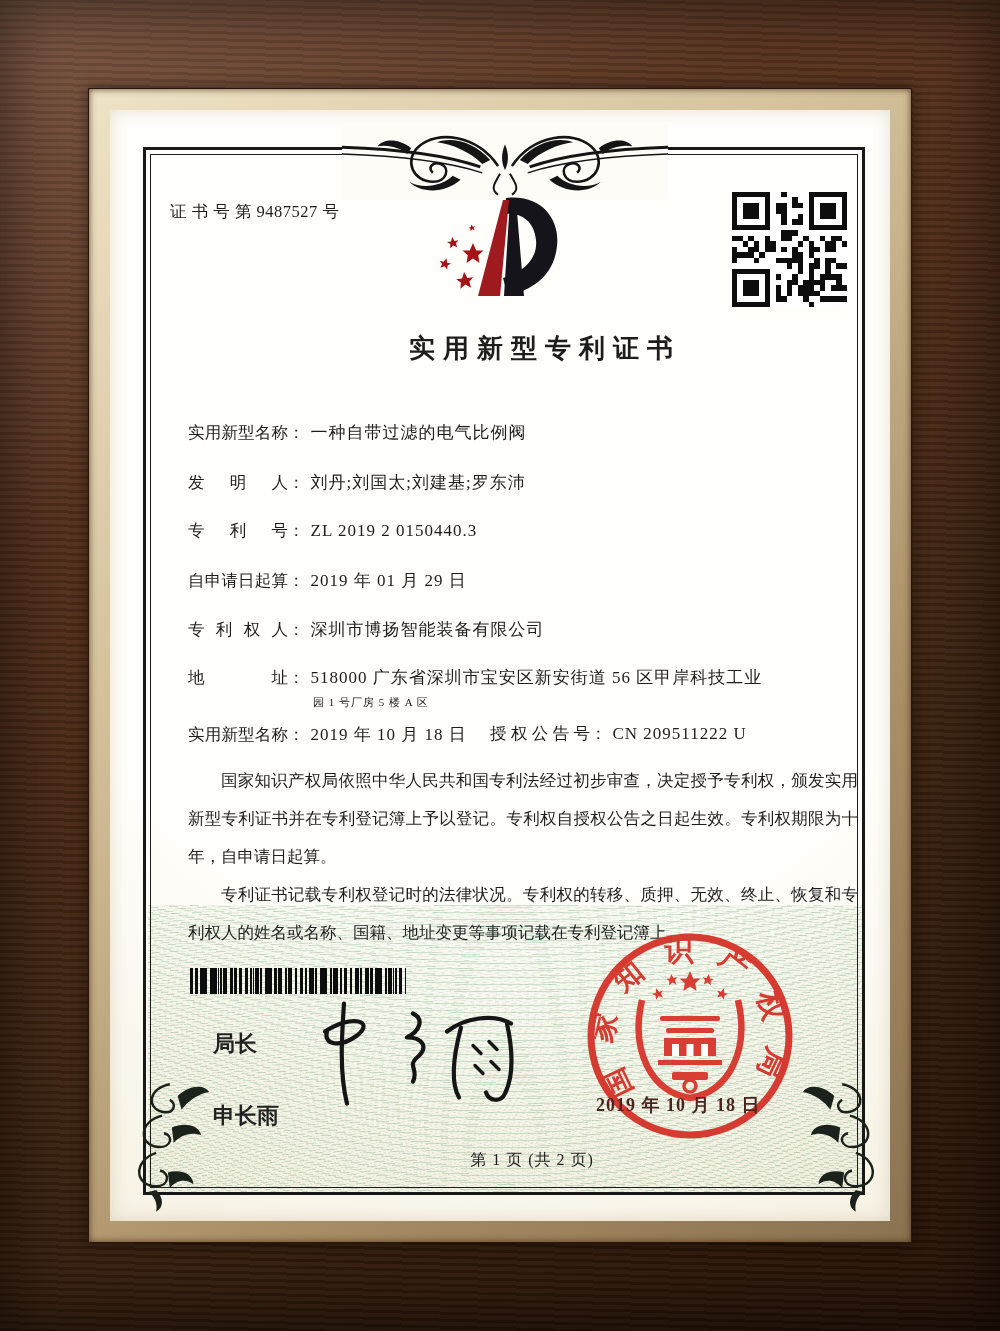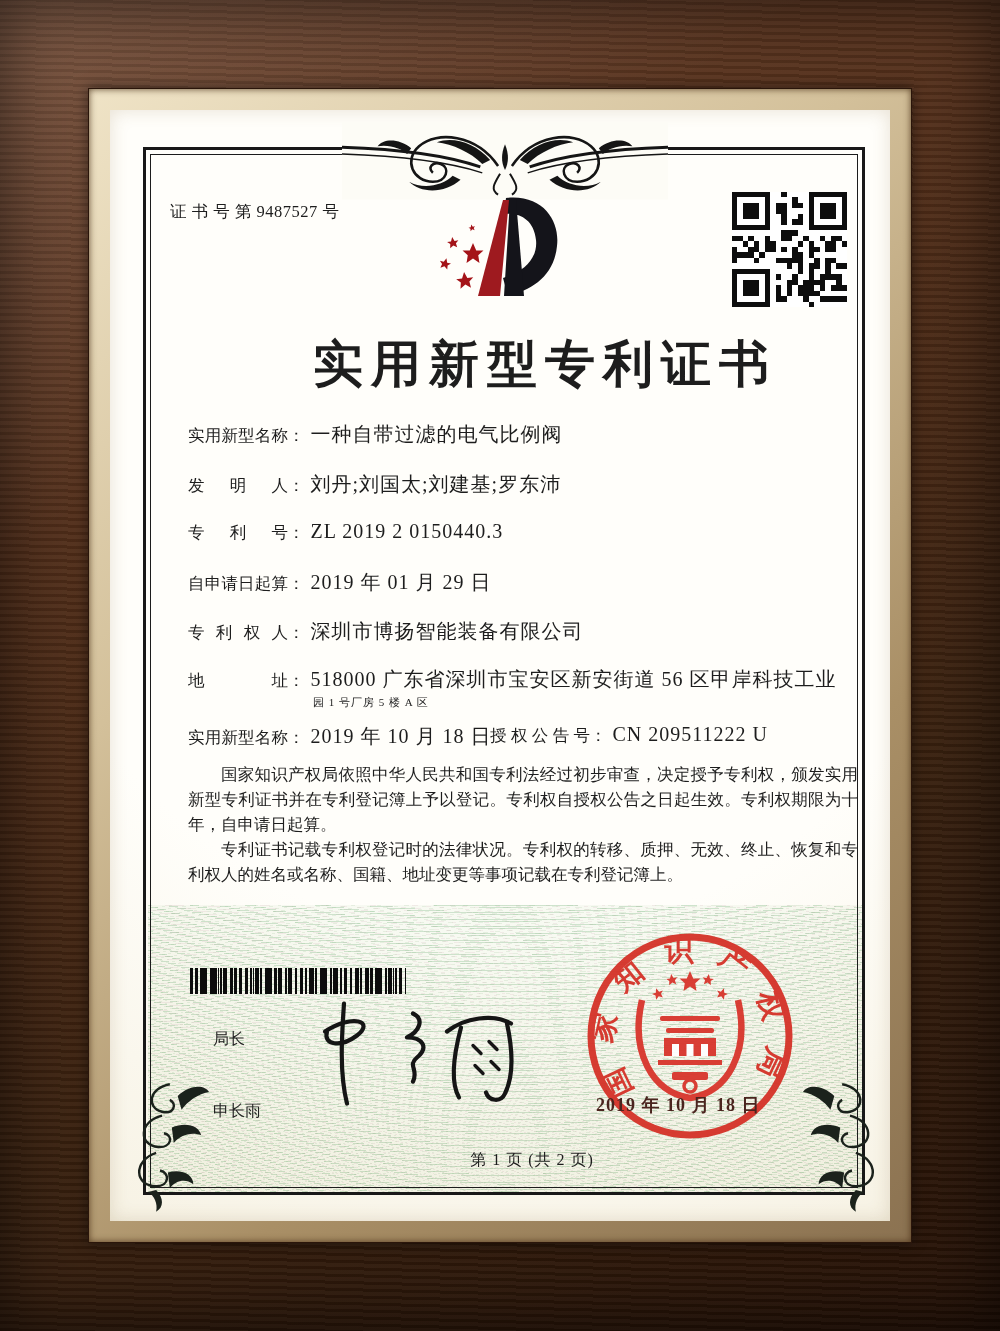--- a/index.html
+++ b/index.html
@@ -26,34 +26,34 @@
     background:
       repeating-radial-gradient(140% 95% at 50% 175%, rgba(110,175,120,.30) 0 1.6px, rgba(255,255,255,0) 1.6px 8.5px),
       repeating-radial-gradient(150% 100% at -10% 120%, rgba(205,160,180,.16) 0 1.4px, rgba(255,255,255,0) 1.4px 10px),
       repeating-radial-gradient(160% 110% at 110% 150%, rgba(150,190,150,.18) 0 1.4px, rgba(255,255,255,0) 1.4px 9px),
       linear-gradient(rgba(236,244,234,.40), rgba(236,244,234,.40));}
   
   .border-outer{left:33px;top:37px;width:722px;height:1048px;border:3px solid #181818;box-sizing:border-box;}
   .border-inner{position:absolute;inset:4px;border:1.5px solid #1c1c1c;}
   
   .certno{left:60px;top:91px;font-size:16.5px;letter-spacing:.5px;}
-  .title{left:33px;top:221px;width:804px;text-align:center;font-size:50px;font-weight:700;letter-spacing:8px;}
+  .title{left:33px;top:221px;width:804px;text-align:center;font-size:26px;font-weight:700;letter-spacing:8px;}
   .row{left:78px;width:676px;height:30px;font-size:16.5px;white-space:nowrap;}
   .lbl{display:inline-block;width:100px;text-align:justify;text-align-last:justify;}
   .colon{display:inline-block;}
-  .val{font-size:20px;letter-spacing:1px;margin-left:6px;}
+  .val{font-size:17px;letter-spacing:1px;margin-left:6px;}
   .addr2{left:203px;top:585px;font-size:11px;letter-spacing:1px;}
   .pair2{position:absolute;left:302px;top:0;}
-  .bodytext{left:78px;top:652px;width:670px;font-size:16.5px;line-height:25px;text-align:justify;}
+  .bodytext{left:78px;top:652px;width:670px;font-size:16.5px;line-height:38px;text-align:justify;}
   .bodytext p{margin:0;text-indent:2em;}
   .barcode{left:80px;top:858px;width:216px;height:26px;background:
       repeating-linear-gradient(90deg,#0c0c0c 0 2px,rgba(0,0,0,0) 2px 5px),
       repeating-linear-gradient(90deg,#0c0c0c 0 3px,rgba(0,0,0,0) 3px 11px),
       repeating-linear-gradient(90deg,#0c0c0c 0 1px,rgba(0,0,0,0) 1px 7px);}
-  .officer{font-family:"Liberation Sans","DejaVu Sans",sans-serif;font-weight:400;font-size:16px;color:#222;}
+  .officer{font-family:"Liberation Sans","DejaVu Sans",sans-serif;font-weight:700;font-size:22px;color:#222;}
   .officer-title{left:103px;top:919px;}
   .officer-name{left:103px;top:957px;margin-top:34px;}
   .sigbox{left:185px;top:886px;width:240px;height:118px;}
   .sealbox{left:472px;top:818px;width:216px;height:216px;opacity:.95;}
   .sealdate{left:486px;top:983px;width:210px;font-size:18px;font-weight:700;letter-spacing:1px;color:#4a241e;z-index:5;}
   .footer{left:33px;top:1040px;width:722px;text-align:center;font-size:16px;letter-spacing:1px;margin-left:28px;}
   .flourish{width:98px;height:130px;}
   .flourish.left{left:3px;top:972px;}
   .flourish.right{left:691px;top:972px;transform:scaleX(-1);}
   .ornament-top{left:232px;top:12px;width:326px;height:78px;}

